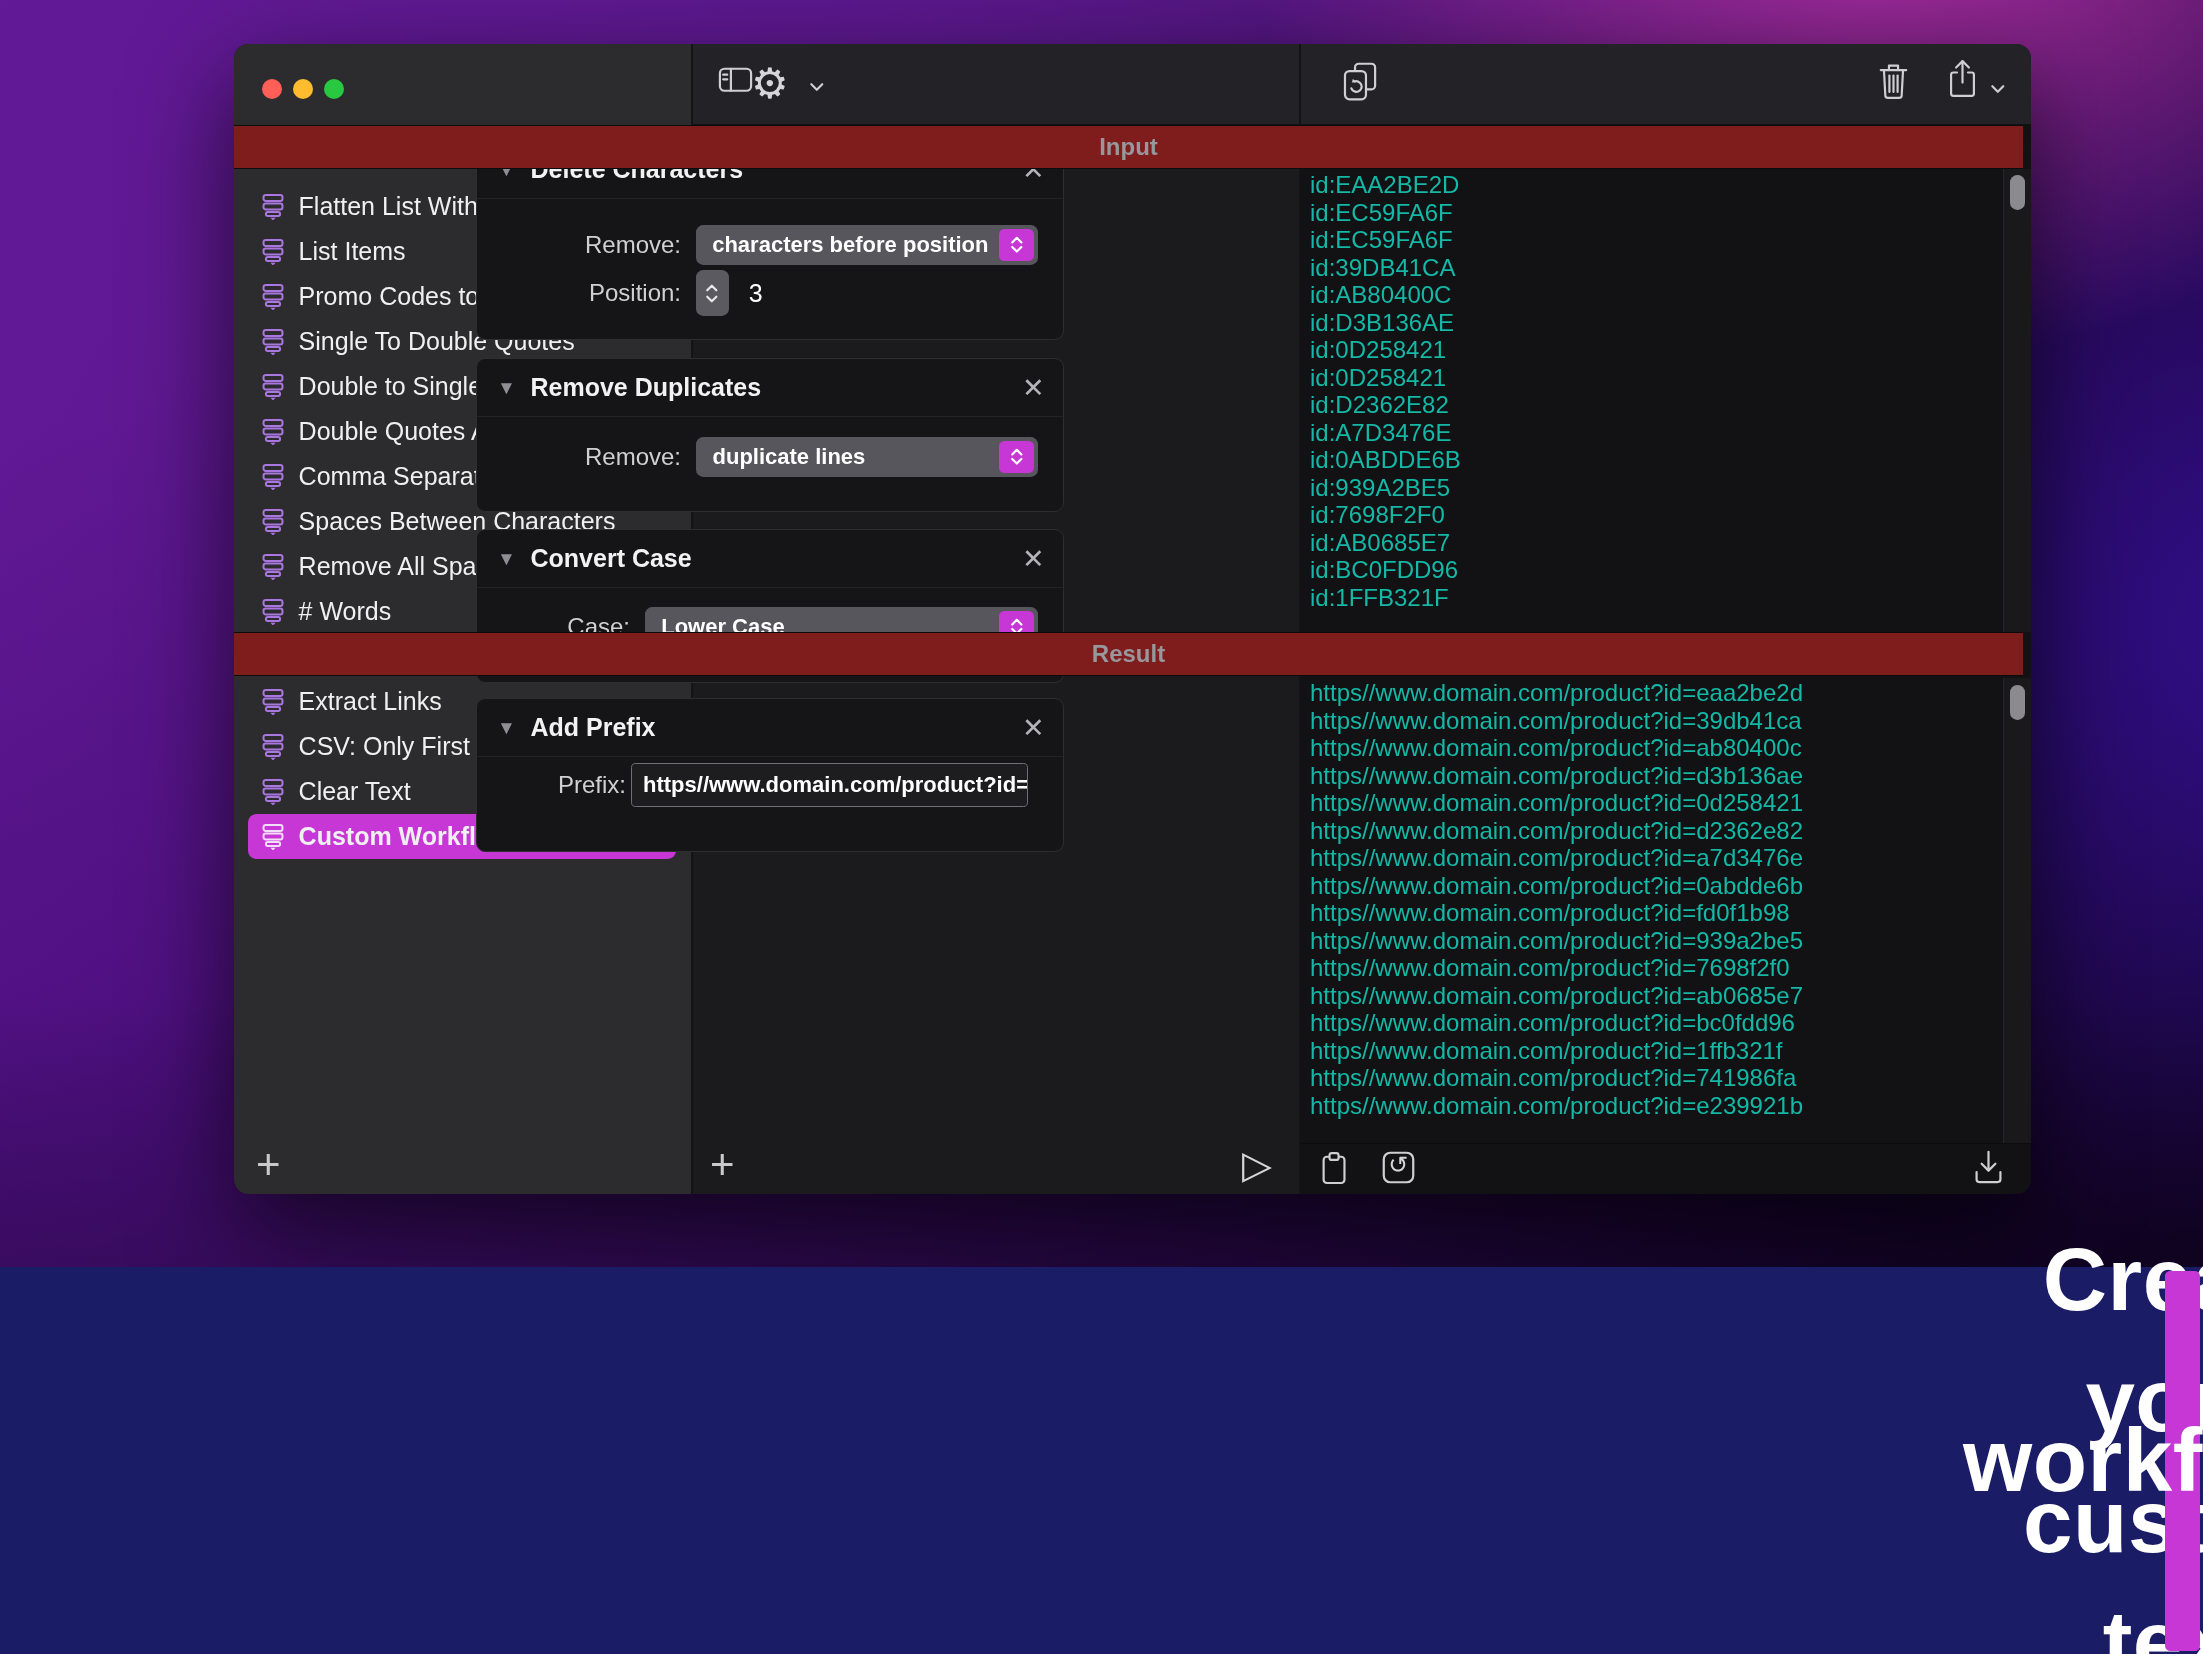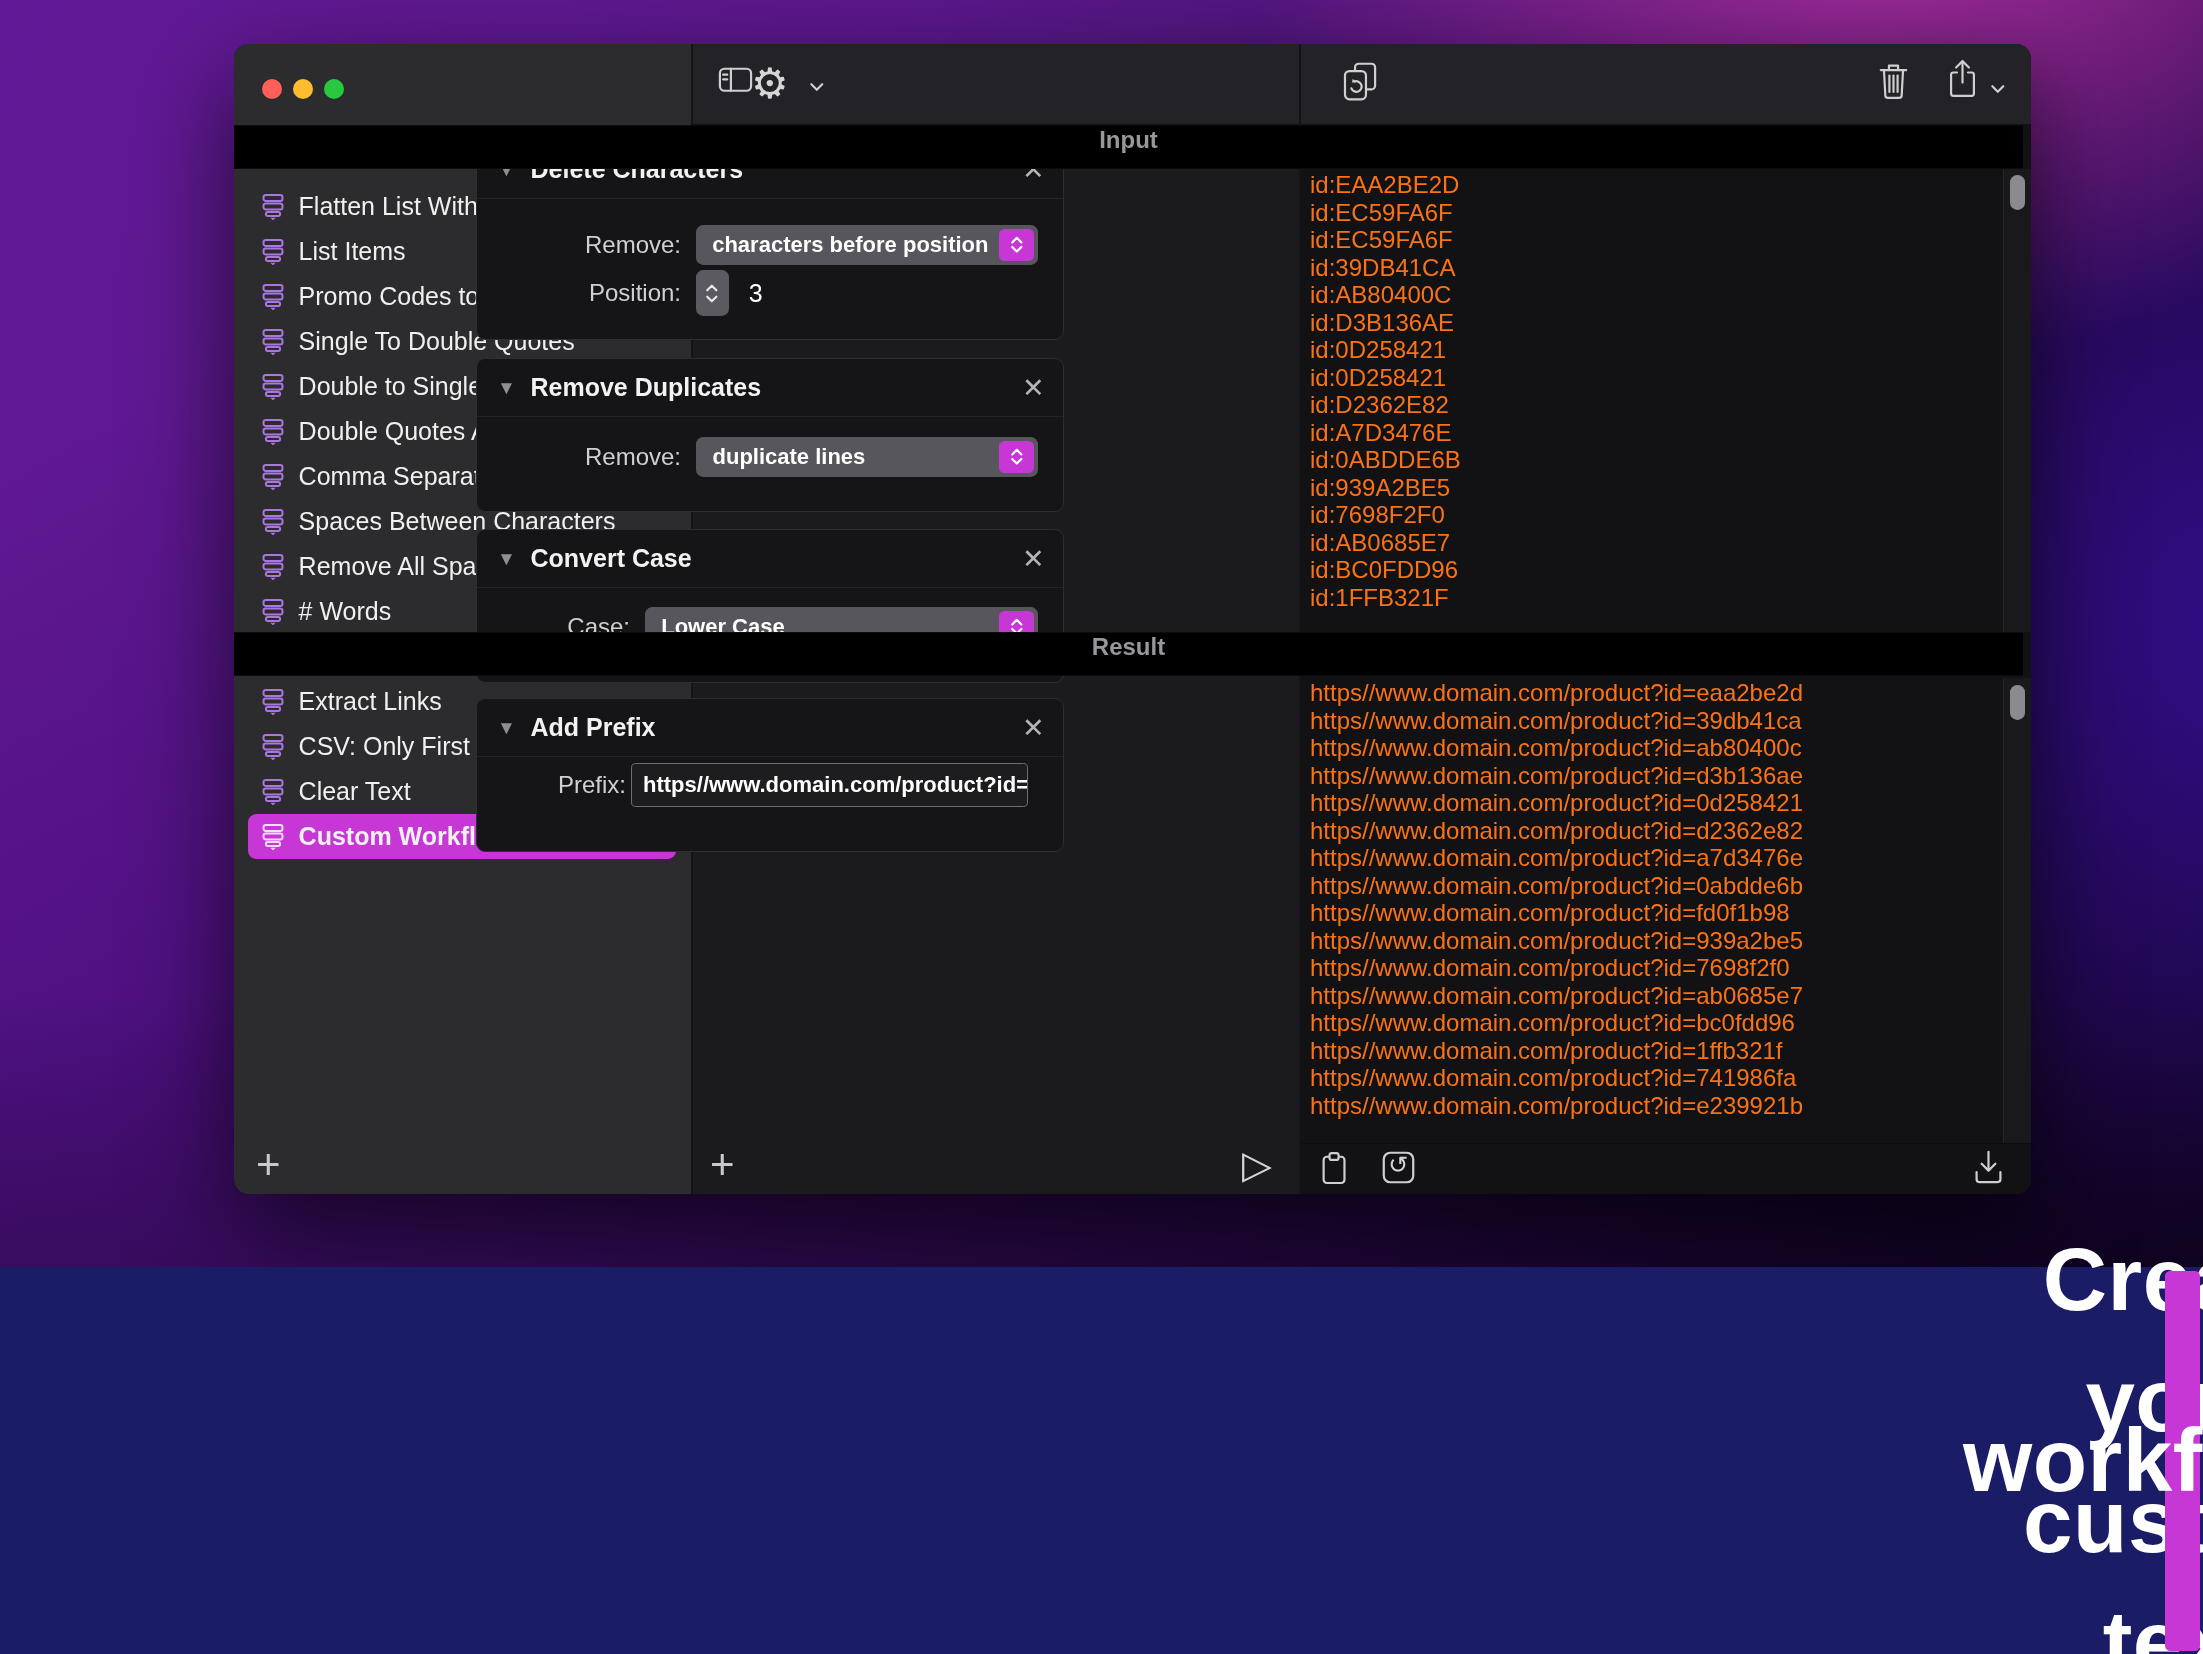--- a/index.html
+++ b/index.html
@@ -56,23 +56,23 @@
     color:#fff;font-size:22px;font-weight:700;padding-left:16.5px;box-sizing:border-box;}
   .cap{position:absolute;right:3.7px;top:3.7px;bottom:3.7px;width:35px;border-radius:5.5px;background:#c637d6;
     display:flex;align-items:center;justify-content:center;}
   .stepper{width:33px;height:46px;background:#5a5a60;border-radius:7.3px;display:flex;align-items:center;justify-content:center;}
   .chev{stroke:#fff;fill:none;stroke-width:2.4;stroke-linecap:round;stroke-linejoin:round;}
   .stepper .chev{stroke:#e8e8ea;}
   .stepval{color:#fff;font-size:25px;font-weight:500;margin-left:20px;}
   .tfield{height:44px;border:1.8px solid #6f6f74;border-radius:4.6px;background:#1d1d1f;color:#fff;
     font-size:22px;font-weight:700;display:flex;align-items:center;padding:0 11px;box-sizing:border-box;white-space:nowrap;overflow:hidden;}
   
-  .strip{position:absolute;left:0;right:8px;height:44px;background:#000000;border-top:0.9px solid #0c0c0e;border-bottom:0.9px solid #0c0c0e;
-    display:flex;justify-content:center;color:#97979c;font-size:24px;font-weight:700;box-sizing:border-box;}
-  .lines{position:absolute;left:9.2px;right:31px;overflow:hidden;color:#f97316;font-size:24px;line-height:27.5px;}
+  .strip{position:absolute;left:0;right:8px;height:44px;background:#7f1d1d;border-top:0.9px solid #0c0c0e;border-bottom:0.9px solid #0c0c0e;
+    display:flex;align-items:center;justify-content:center;color:#97979c;font-size:24px;font-weight:700;box-sizing:border-box;}
+  .lines{position:absolute;left:9.2px;right:31px;overflow:hidden;color:#14b8a6;font-size:24px;line-height:27.5px;}
   .lines div{white-space:nowrap;}
   .gutter{position:absolute;right:0;width:27.5px;background:#19191b;border-left:0.9px solid #26262a;}
   .thumb{position:absolute;left:6.4px;width:14.7px;height:35px;border-radius:7.3px;background:#8a8a8f;}
   .hline{position:absolute;left:0;right:0;height:0.9px;background:#0c0c0e;}
   .plus{color:#c9c9cc;font-size:42px;font-weight:300;line-height:1;}
 </style>
 </head>
 <body>
 
 <div class="stage">

